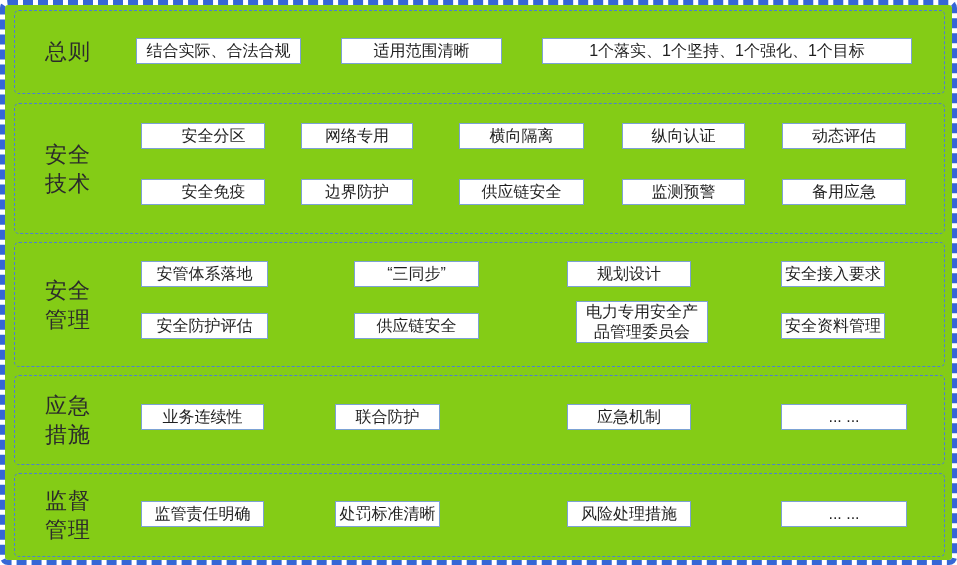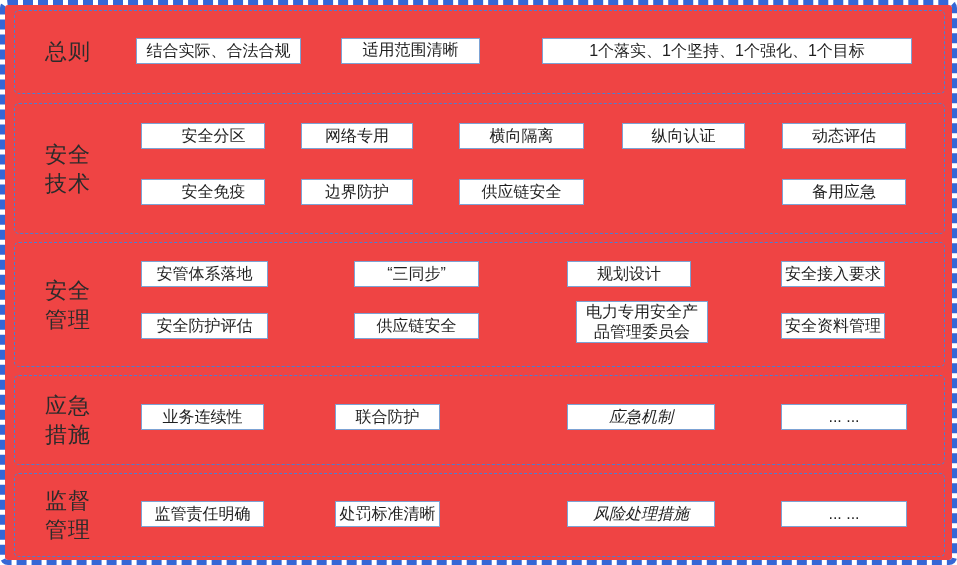--- a/index.html
+++ b/index.html
@@ -1,21 +1,21 @@
 <!DOCTYPE html>
 <html><head>
 <meta charset="utf-8">
 <style>
   html, body { margin: 0; padding: 0; background: #ffffff; }
   * { box-sizing: border-box; }
   .canvas {
     position: relative;
     width: 957px;
     height: 565px;
-    background: #ef4444;
+    background: #84cc16;
     background-clip: padding-box;
     border: 5px dashed #3667d6;
     border-radius: 8px;
     font-family: "Liberation Sans", "DejaVu Sans", sans-serif;
     overflow: hidden;
   }
   .section {
     position: absolute;
     left: 9px;
     width: 931px;
@@ -52,41 +52,41 @@
     margin-left: 8px;
   }
   
   .sec-1 { top: 5px;   height: 84px; }
   .sec-2 { top: 98px;  height: 131px; }
   .sec-3 { top: 237px; height: 125px; }
   .sec-4 { top: 370px; height: 90px; }
   .sec-5 { top: 468px; height: 84px; }
   
   .s1-b1 { left: 121px; top: 27px; width: 165px; }
-  .s1-b2 { left: 326px; top: 27px; width: 139px; font-family: Liberation Mono, monospace; }
+  .s1-b2 { left: 326px; top: 27px; width: 161px; }
   .s1-b3 { left: 527px; top: 27px; width: 370px; }
   
   .s2-r1 { top: 19px; } .s2-r2 { top: 75px; }
   .s2-c1 { left: 126px; width: 124px; padding-left: 21px; }
   .s2-c2 { left: 286px; width: 112px; }
   .s2-c3 { left: 444px; width: 125px; }
   .s2-c4 { left: 607px; width: 123px; }
   .s2-c5 { left: 767px; width: 124px; }
   
   .s3-r1 { top: 18px; } .s3-r2 { top: 70px; } .s3-r2tall { top: 58px; }
   .s3-c1 { left: 126px; width: 127px; }
   .s3-c2 { left: 339px; width: 125px; }
   .s3-c3 { left: 552px; width: 124px; }
   .s3-c3t { left: 553px; width: 132px; }
   .s3-c4 { left: 766px; width: 104px; }
   
   .s4-r { top: 28px; } .s5-r { top: 27px; }
   .c1 { left: 126px; width: 123px; }
   .c2 { left: 320px; width: 105px; text-align: center; }
-  .c3 { left: 552px; width: 148px; font-style: italic; }
+  .c3 { left: 552px; width: 124px; }
   .c4 { left: 766px; width: 126px; }
 </style>
 </head>
 <body>
 
 <div class="canvas">
 
   <div class="section sec-1">
     <span class="sec-label">总则</span>
     <div class="box s1-b1">结合实际、合法合规</div>
@@ -98,20 +98,21 @@
     <span class="sec-label">安全
 技术</span>
     <div class="box s2-r1 s2-c1">安全分区</div>
     <div class="box s2-r1 s2-c2">网络专用</div>
     <div class="box s2-r1 s2-c3">横向隔离</div>
     <div class="box s2-r1 s2-c4">纵向认证</div>
     <div class="box s2-r1 s2-c5">动态评估</div>
     <div class="box s2-r2 s2-c1">安全免疫</div>
     <div class="box s2-r2 s2-c2">边界防护</div>
     <div class="box s2-r2 s2-c3">供应链安全</div>
+    <div class="box s2-r2 s2-c4">监测预警</div>
     <div class="box s2-r2 s2-c5">备用应急</div>
   </div>
 
   <div class="section sec-3">
     <span class="sec-label">安全
 管理</span>
     <div class="box s3-r1 s3-c1">安管体系落地</div>
     <div class="box s3-r1 s3-c2">“三同步”</div>
     <div class="box s3-r1 s3-c3">规划设计</div>
     <div class="box s3-r1 s3-c4">安全接入要求</div>

